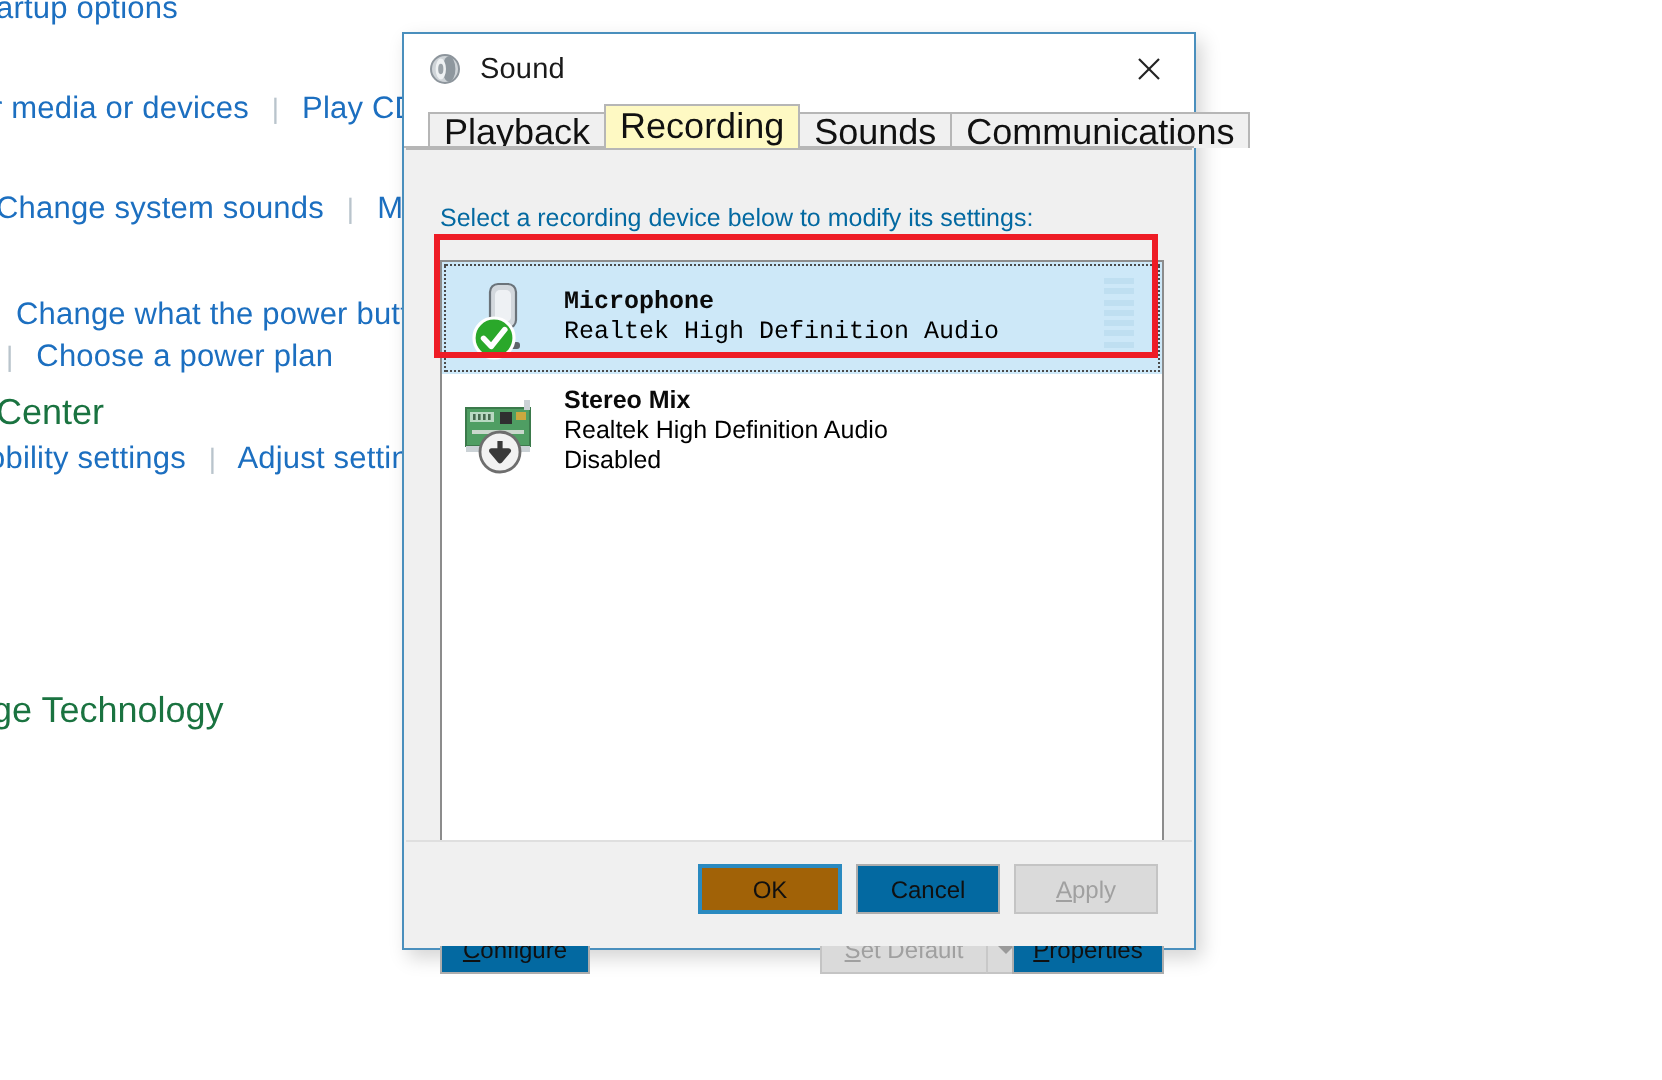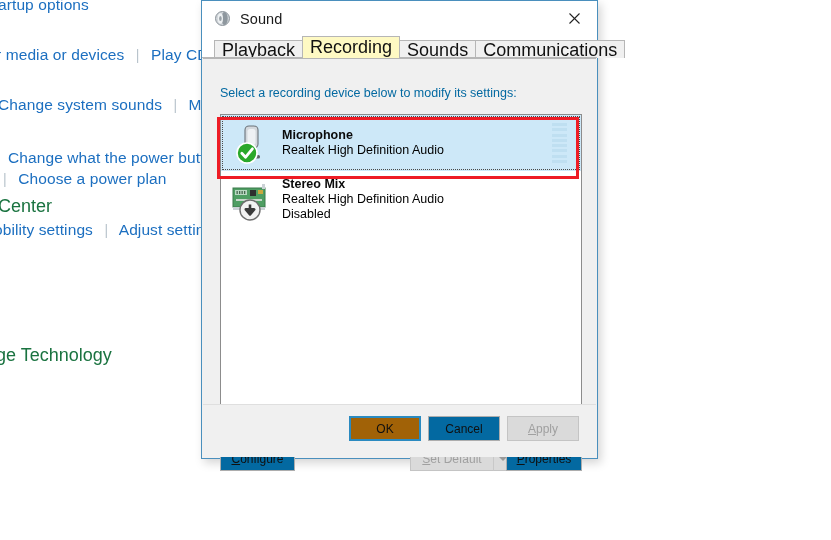--- a/index.html
+++ b/index.html
@@ -40,21 +40,21 @@
     position: absolute;
     white-space: nowrap;
     color: #1a7340;
     font-size: 18px;
   }
 
   
   #sound-dialog {
     position: absolute;
     left: 201px;
-    top: 0;
+    top: 16px;
     width: 397px;
     height: 459px;
     background: #f0f0f0;
     border: 1px solid #4a8fbd;
     box-shadow: 3px 4px 9px rgba(0,0,0,0.17);
     box-sizing: border-box;
   }
   .titlebar {
     height: 35px;
     background: #ffffff;
@@ -174,20 +174,21 @@
     height: 56px;
     display: flex;
     align-items: center;
     box-sizing: border-box;
     cursor: default;
   }
   .device-row.selected {
     background: #cde8f8;
     outline: 1px dotted #4a4a4a;
     outline-offset: -2px;
+    font-family: Liberation Mono, monospace;
   }
   .device-icon {
     width: 46px;
     min-width: 46px;
     height: 46px;
     margin-left: 9px;
     position: relative;
   }
   .device-icon svg { display: block; }
   .device-text {

